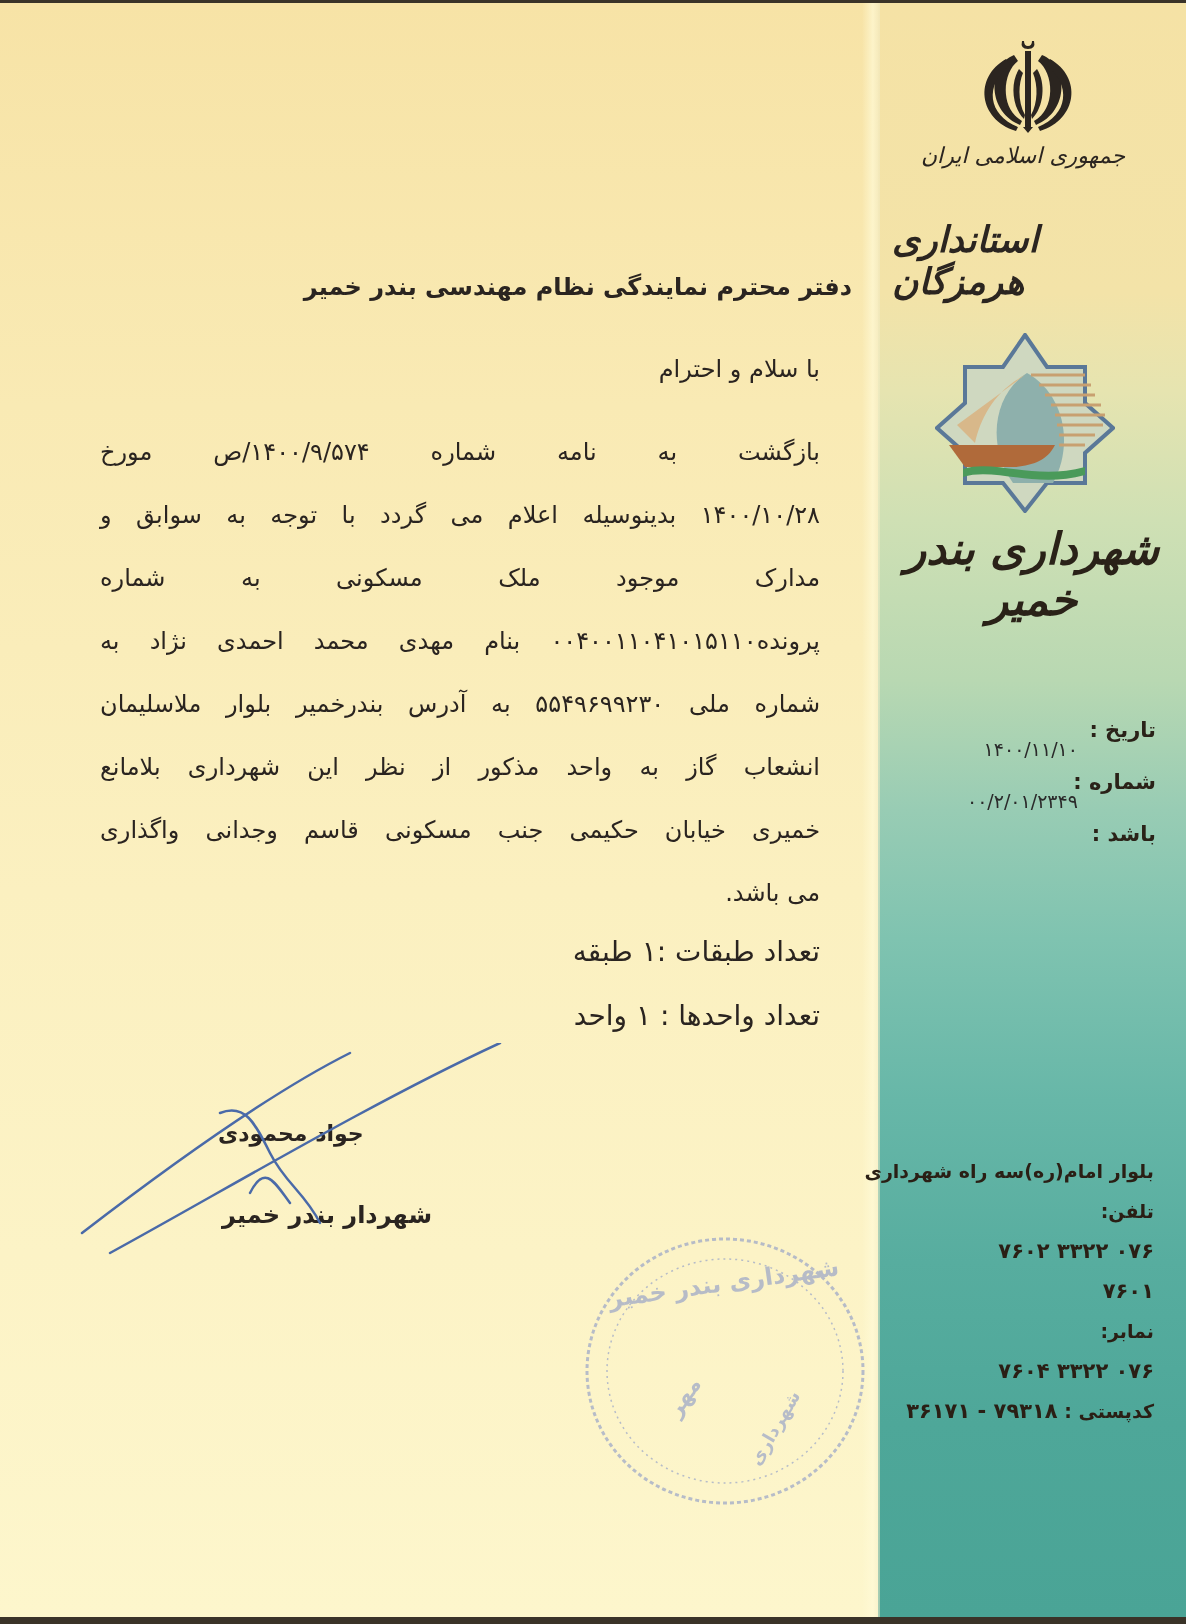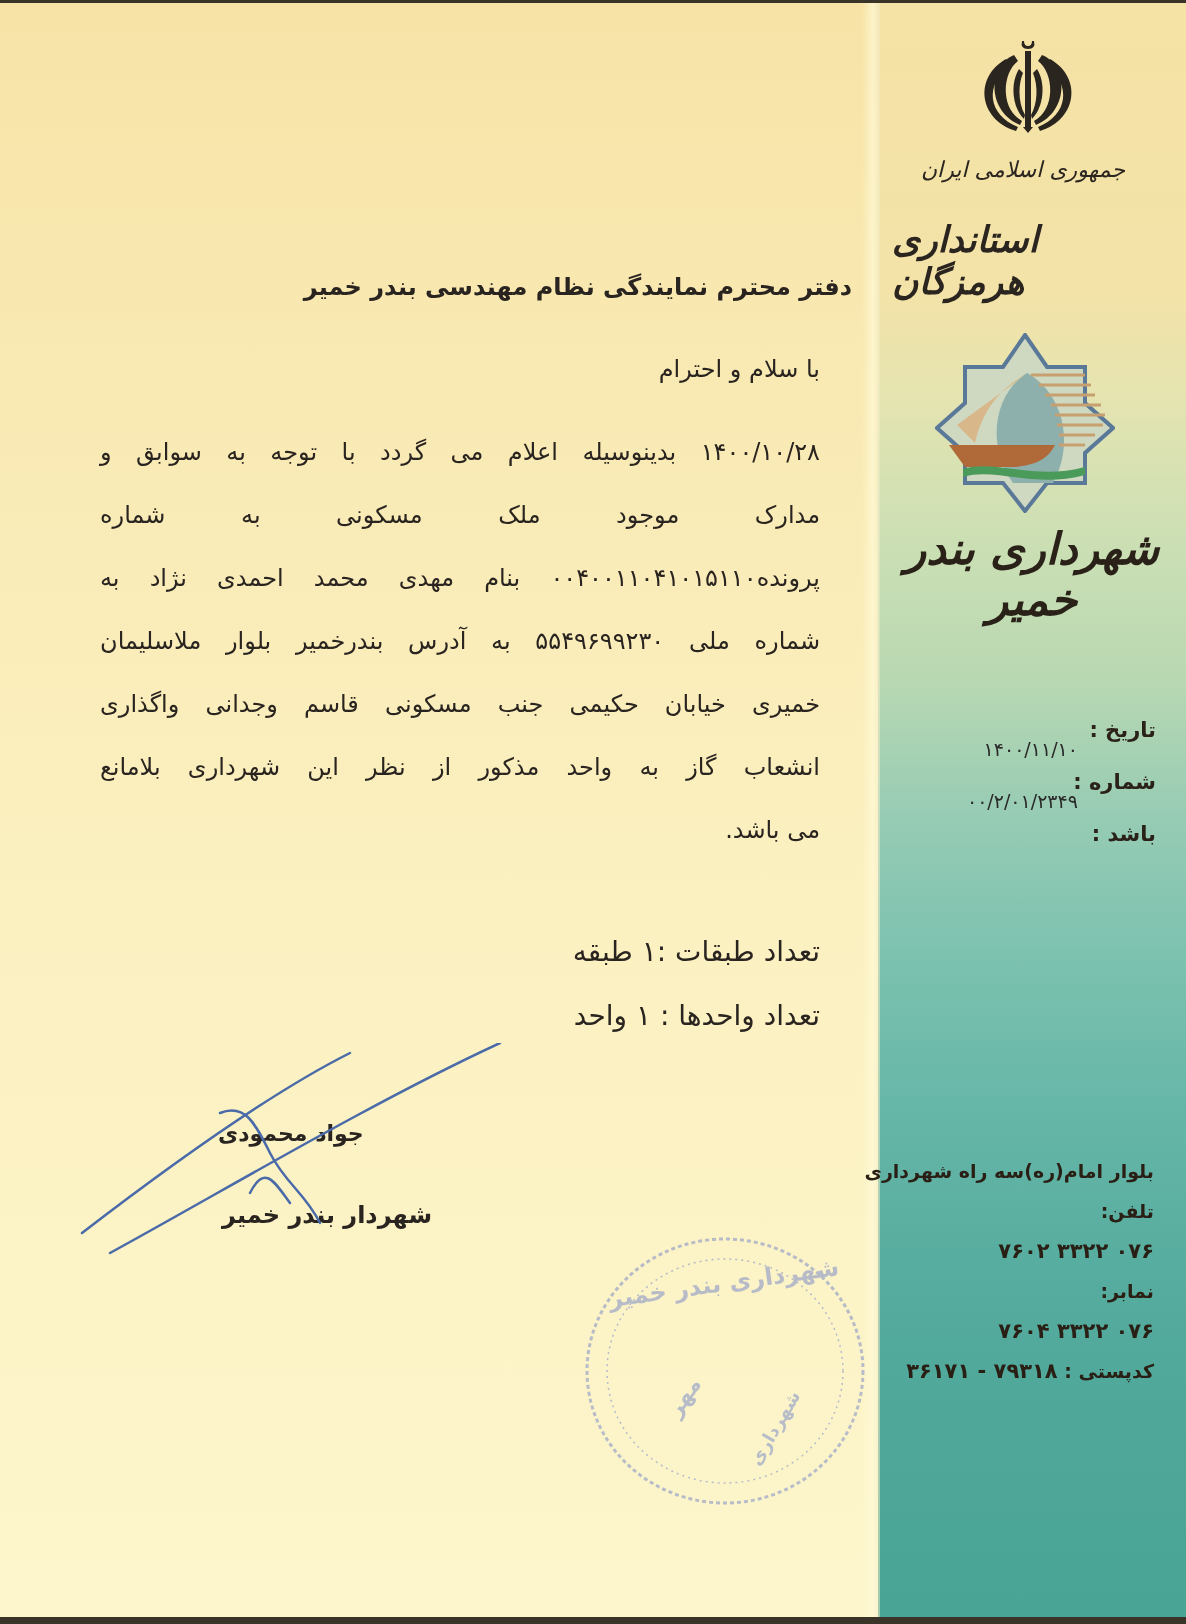--- a/index.html
+++ b/index.html
@@ -25,21 +25,20 @@
     background: linear-gradient(90deg, rgba(255,255,230,0) 0%, rgba(255,250,215,0.7) 60%, rgba(240,235,200,0.5) 100%);
   }
 
   .emblem {
     position: absolute; left: 972px; top: 30px; width: 112px; height: 112px;
   }
   .republic-name {
     position: absolute; left: 918px; top: 140px; width: 210px; text-align: center;
     font-family: "DejaVu Serif", serif; font-style: italic; font-size: 22px; color: #2b2520;
     direction: rtl;
-    margin-top: 14px;
   }
   .province-name {
     position: absolute; left: 892px; top: 215px; width: 286px; text-align: left;
     font-family: "DejaVu Serif", serif; font-style: italic; font-weight: bold;
     font-size: 36px; color: #2b2520; direction: rtl;
   }
 
   .city-logo {
     position: absolute; left: 935px; top: 330px; width: 180px; height: 180px;
   }
@@ -157,38 +156,40 @@
     </div>
     <div class="meta-row">
       <span class="meta-label">باشد :</span>
     </div>
   </div>
 
   <div class="contact">
     <div>بلوار امام(ره)سه راه شهرداری</div>
     <div>تلفن:</div>
     <div class="num">۰۷۶ ۳۳۲۲ ۷۶۰۲</div>
+    <div class="num">۷۶۰۱</div>
     <div>نمابر:</div>
     <div class="num">۰۷۶ ۳۳۲۲ ۷۶۰۴</div>
     <div>
       <span>کدپستی :</span>
       <span class="num">۷۹۳۱۸ - ۳۶۱۷۱</span>
     </div>
   </div>
 
   <div class="letter">
     <div class="recipient">دفتر محترم نمایندگی نظام مهندسی بندر خمیر</div>
     <div class="greeting">با سلام و احترام</div>
     <div class="body-text">
+      <span class="body-line">بازگشت به نامه شماره ۱۴۰۰/۹/۵۷۴/ص مورخ</span>
       <span class="body-line">۱۴۰۰/۱۰/۲۸ بدینوسیله اعلام می گردد با توجه به سوابق و</span>
       <span class="body-line">مدارک موجود ملک مسکونی به شماره</span>
       <span class="body-line">پرونده۰۰۴۰۰۱۱۰۴۱۰۱۵۱۱۰ بنام مهدی محمد احمدی نژاد به</span>
       <span class="body-line">شماره ملی ۵۵۴۹۶۹۹۲۳۰ به آدرس بندرخمیر بلوار ملاسلیمان</span>
+      <span class="body-line">انشعاب گاز به واحد مذکور از نظر این شهرداری بلامانع</span>
       <span class="body-line">خمیری خیابان حکیمی جنب مسکونی قاسم وجدانی واگذاری</span>
-      <span class="body-line">انشعاب گاز به واحد مذکور از نظر این شهرداری بلامانع</span>
       <span class="body-line last">می باشد.</span>
     </div>
     <div class="stat" style="top:932px">تعداد طبقات :۱ طبقه</div>
     <div class="stat" style="top:996px">تعداد واحدها : ۱ واحد</div>
   </div>
 
   <div class="signer-name">جواد محمودی</div>
   <div class="signer-title">شهردار بندر خمیر</div>
 
   <svg class="signature" viewBox="0 0 440 220">

